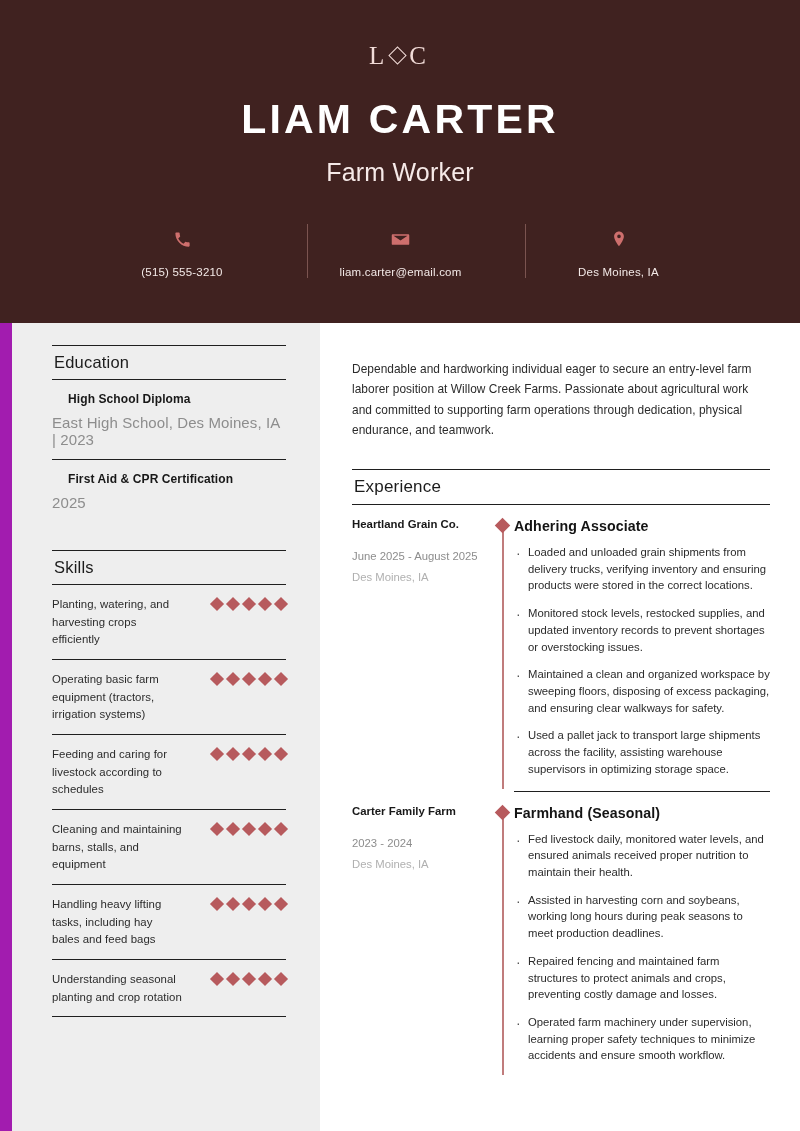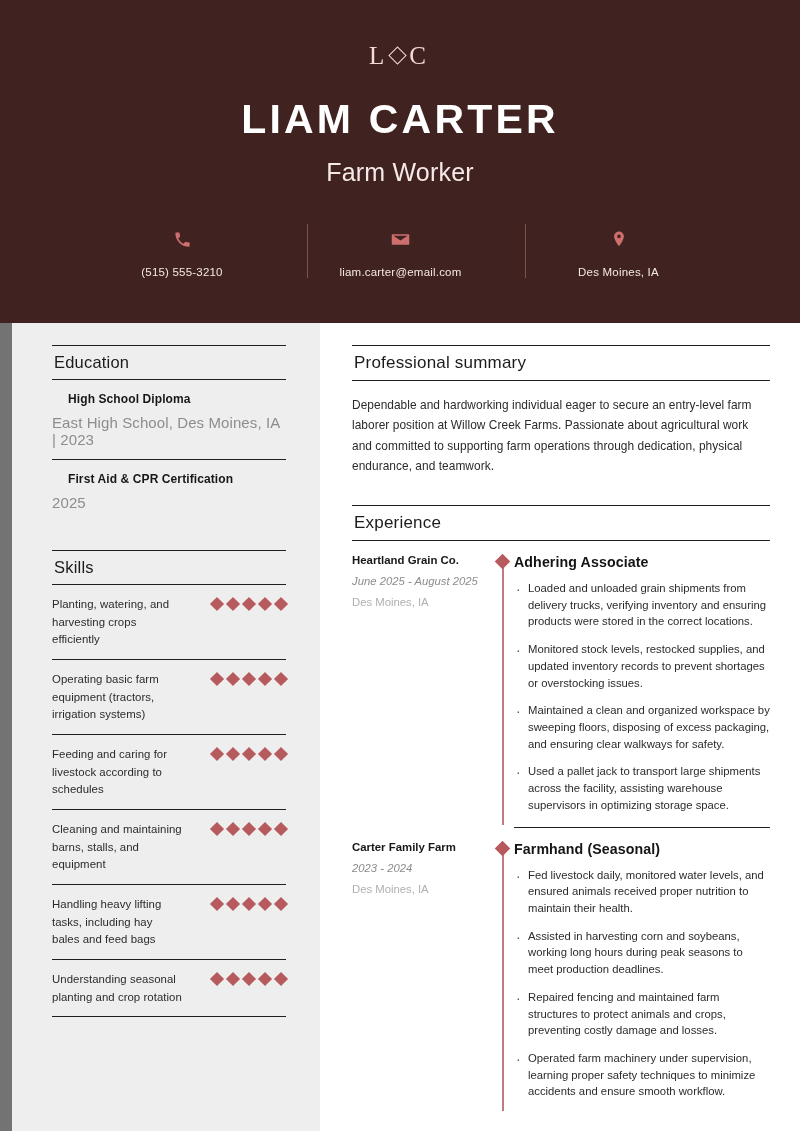--- a/index.html
+++ b/index.html
@@ -11,21 +11,21 @@
     width: 800px;
     height: 1131px;
     font-family: "Liberation Sans", sans-serif;
     color: #1f1f1f;
     overflow: hidden;
   }
   .page {
     position: relative;
     width: 800px;
     height: 1131px;
-    background: #737373;
+    background: #a21caf;
   }
 
   
   .header {
     background: #402220;
     height: 323px;
     box-sizing: border-box;
     padding: 36px 40px 0 40px;
     text-align: center;
     color: #ffffff;
@@ -196,22 +196,21 @@
     box-sizing: border-box;
   }
   .exp-company {
     font-size: 11.4px;
     font-weight: 700;
     color: #181818;
   }
   .exp-dates {
     font-size: 11.3px;
     color: #8d8d8d;
-    margin-top: 9px;
-    font-style: italic;
+    margin-top: 20px;
   }
   .exp-loc {
     font-size: 11.3px;
     color: #b0b0b0;
     margin-top: 9px;
   }
   .exp-rail {
     width: 22px;
     flex: 0 0 22px;
     position: relative;
@@ -385,21 +384,20 @@
               <span class="dot"></span>
               <span class="dot"></span>
               <span class="dot"></span>
             </div>
         </div>
       </div>
     </div>
 
     <div class="main">
 
-      <div class="sec-head">Professional summary</div>
       <div class="summary">Dependable and hardworking individual eager to secure an entry-level farm laborer position at Willow Creek Farms. Passionate about agricultural work and committed to supporting farm operations through dedication, physical endurance, and teamwork.</div>
 
       <div class="sec-gap"></div>
 
       <div class="sec-head">Experience</div>
 
       <div class="exp-block">
         <div class="exp-left">
           <div class="exp-company">Heartland Grain Co.</div>
           <div class="exp-dates">June 2025 - August 2025</div>

